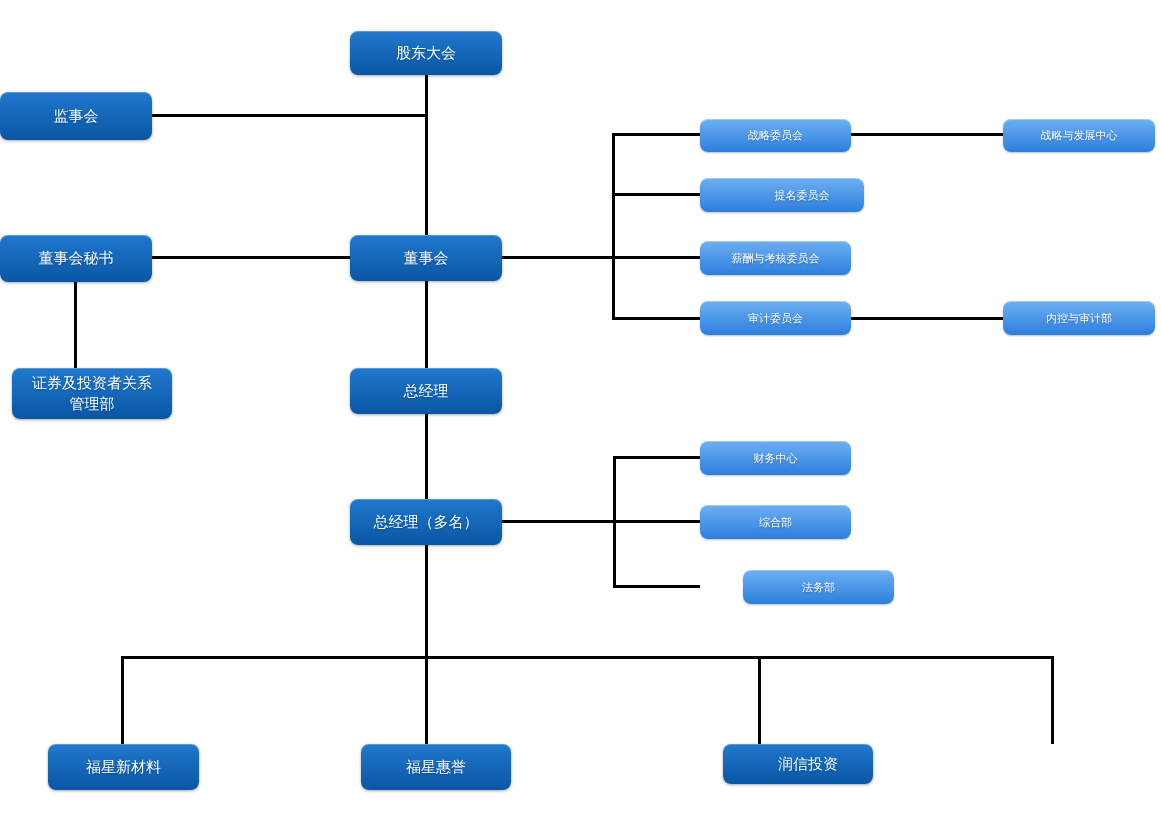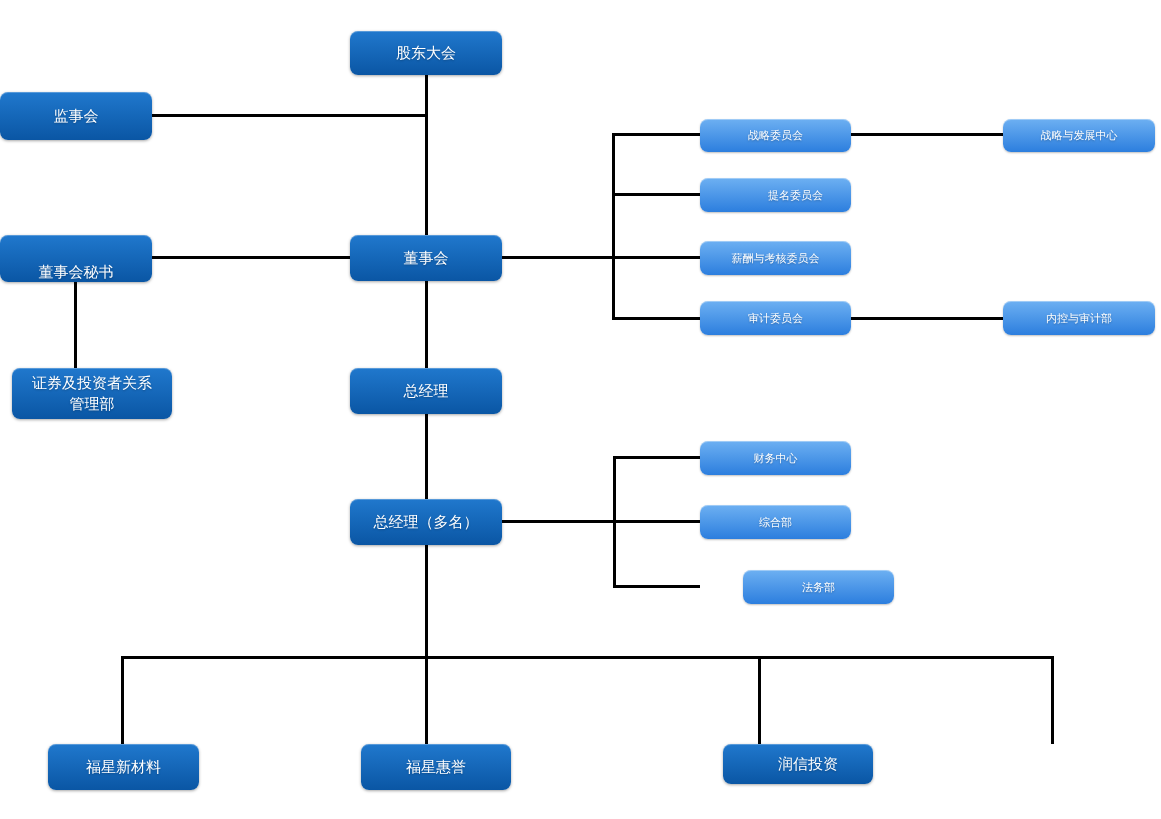--- a/index.html
+++ b/index.html
@@ -71,34 +71,34 @@
     <div class="connector" style="left: 122px; top: 656px; width: 932px; height: 3px;"></div>
     <div class="connector" style="left: 121px; top: 656px; width: 3px; height: 88px;"></div>
     <div class="connector" style="left: 758px; top: 656px; width: 3px; height: 88px;"></div>
     <div class="connector" style="left: 1051px; top: 656px; width: 3px; height: 88px;"></div>
     <div class="node dark" style="left: 350px; top: 31px; width: 152px; height: 44px;">
       <span class="node-label">股东大会</span>
     </div>
     <div class="node dark" style="left: 0px; top: 92px; width: 152px; height: 48px; justify-content: center;">
       <span class="node-label">监事会</span>
     </div>
-    <div class="node dark" style="left: 0px; top: 235px; width: 152px; height: 47px; align-items: flex-end;">
+    <div class="node dark" style="left: 0px; top: 235px; width: 152px; height: 47px;">
       <span class="node-label">董事会秘书</span>
     </div>
     <div class="node dark" style="left: 12px; top: 368px; width: 160px; height: 51px;">
       <span class="node-label">证券及投资者关系
 管理部</span>
     </div>
     <div class="node dark" style="left: 350px; top: 235px; width: 152px; height: 46px;">
       <span class="node-label">董事会</span>
     </div>
     <div class="node light" style="left: 700px; top: 119px; width: 151px; height: 33px;">
       <span class="node-label">战略委员会</span>
     </div>
-    <div class="node light" style="left: 700px; top: 178px; width: 151px; height: 34px; padding-left: 40px;">
+    <div class="node light" style="left: 700px; top: 178px; width: 164px; height: 34px; padding-left: 40px;">
       <span class="node-label">提名委员会</span>
     </div>
     <div class="node light" style="left: 700px; top: 241px; width: 151px; height: 34px;">
       <span class="node-label">薪酬与考核委员会</span>
     </div>
     <div class="node light" style="left: 700px; top: 301px; width: 151px; height: 34px;">
       <span class="node-label">审计委员会</span>
     </div>
     <div class="node light" style="left: 1003px; top: 119px; width: 152px; height: 33px;">
       <span class="node-label">战略与发展中心</span>

